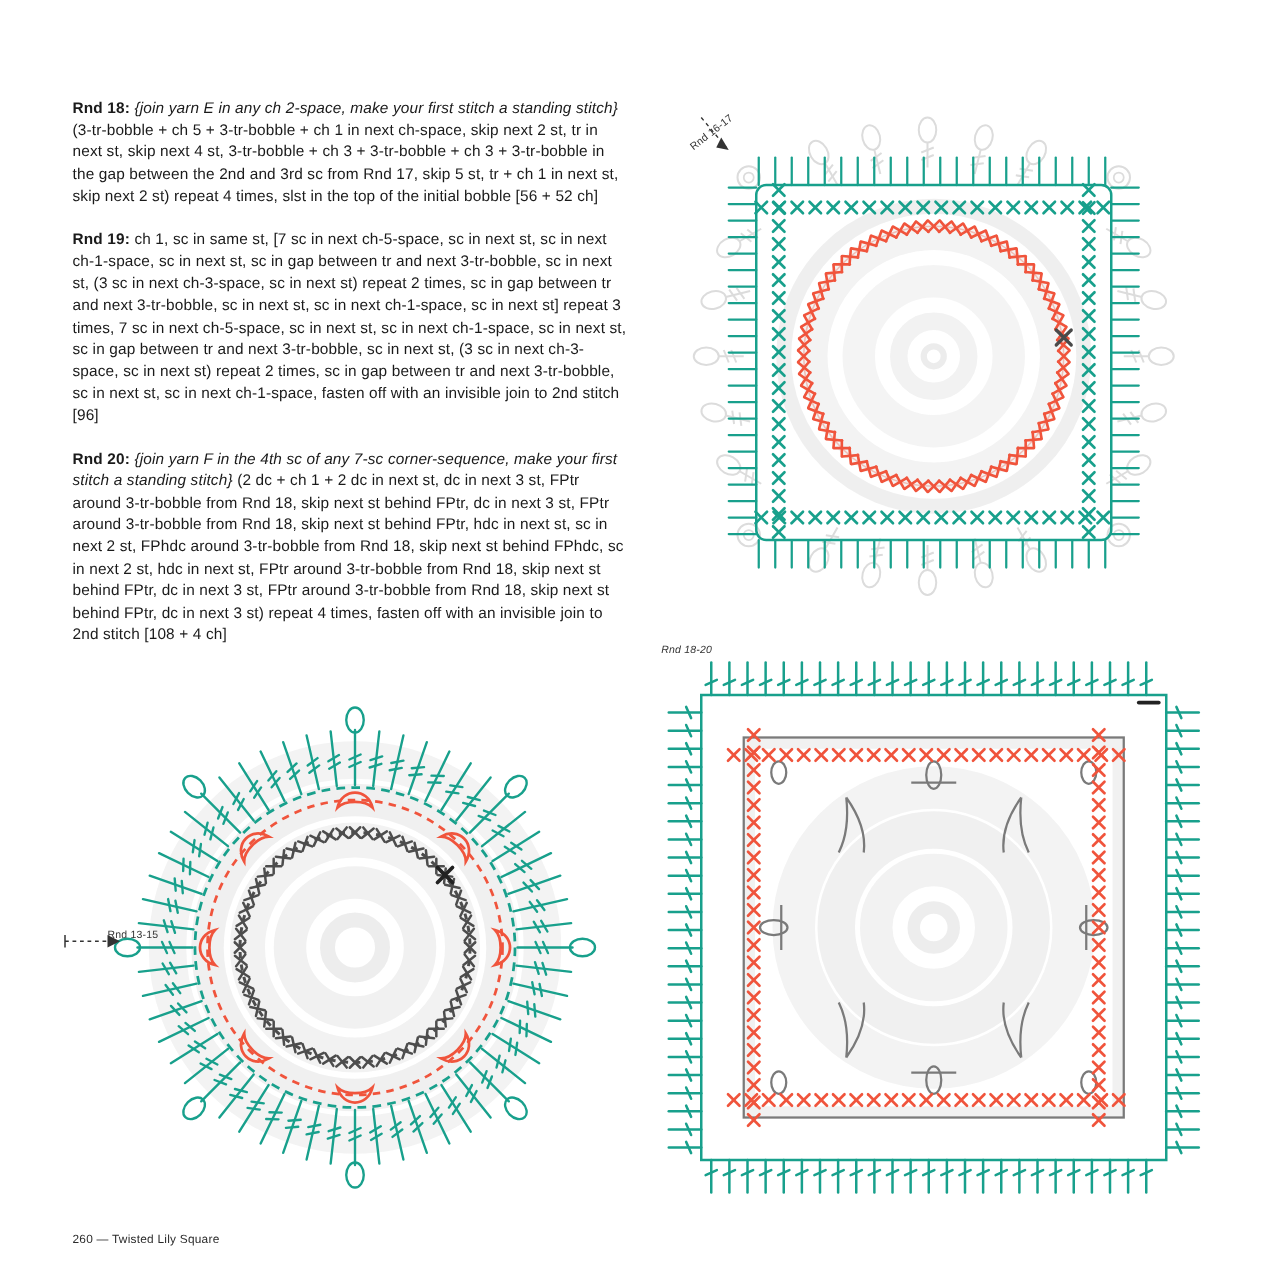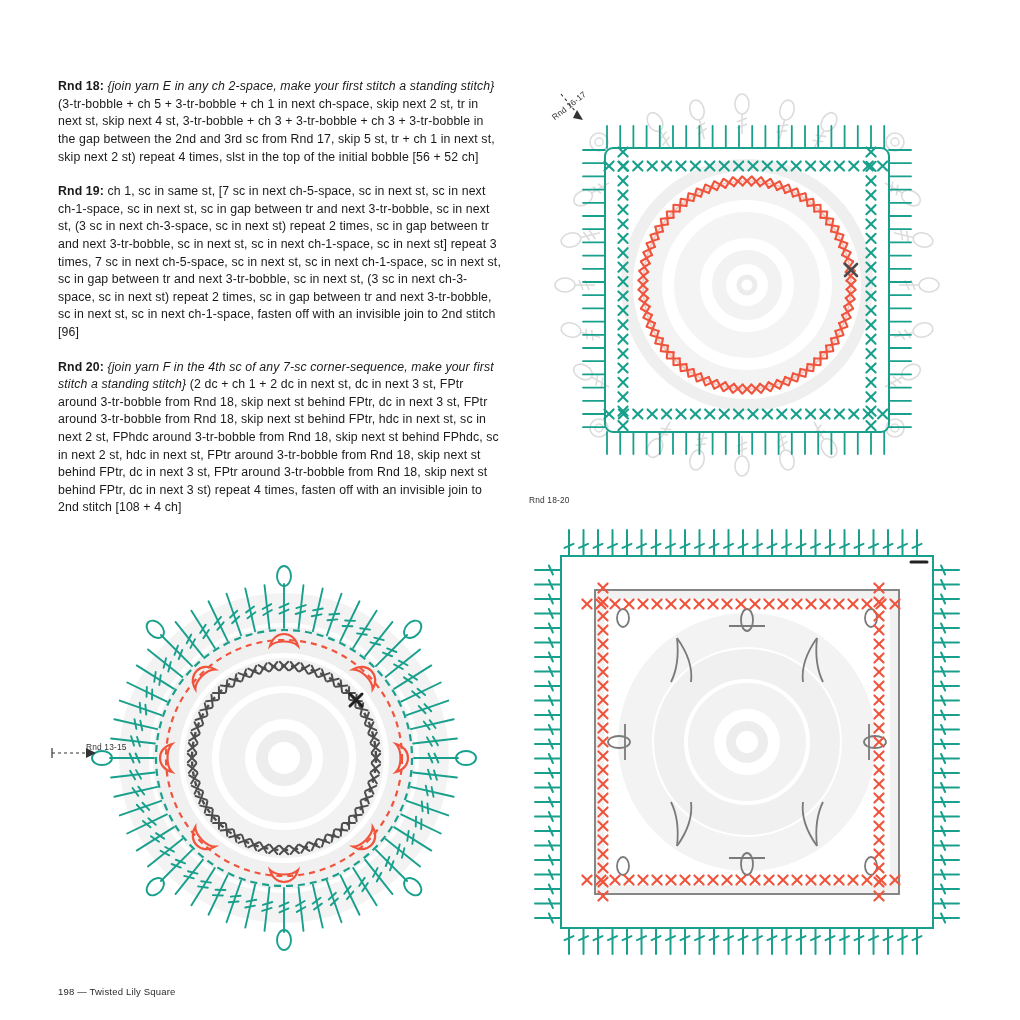--- a/index.html
+++ b/index.html
@@ -51,21 +51,21 @@
   }
 
   
   #diagram-top-right{left:527px;top:70px;width:440px;height:420px;}
   #cap-16-17{left:556px;top:112px;}
   
   #diagram-bottom-left{left:44px;top:548px;width:470px;height:420px;}
   #cap-13-15{left:52px;top:742px;margin-left:34px;}
   
   #diagram-bottom-right{left:527px;top:528px;width:440px;height:432px;}
-  #cap-18-20{left:529px;top:495px;}
+  #cap-18-20{left:529px;top:514px;font-style:italic;}
 </style>
 </head>
 <body>
 
 <div class="page">
 
   <div class="text-col">
 
     <p class="para">
       <b>Rnd 18:</b>
@@ -2513,15 +2513,15 @@
           </g>
         </g>
 
       <g transform="translate(392,34)">
         <line x1="-8" y1="0" x2="8" y2="0" stroke="#222" stroke-width="3" stroke-linecap="round"></line>
       </g>
     </svg>
   </div>
   <div class="caption" id="cap-18-20">Rnd 18-20</div>
 
-  <div class="footer">198 — Twisted Lily Square</div>
+  <div class="footer">260 — Twisted Lily Square</div>
 
 </div>
 
 </body></html>

